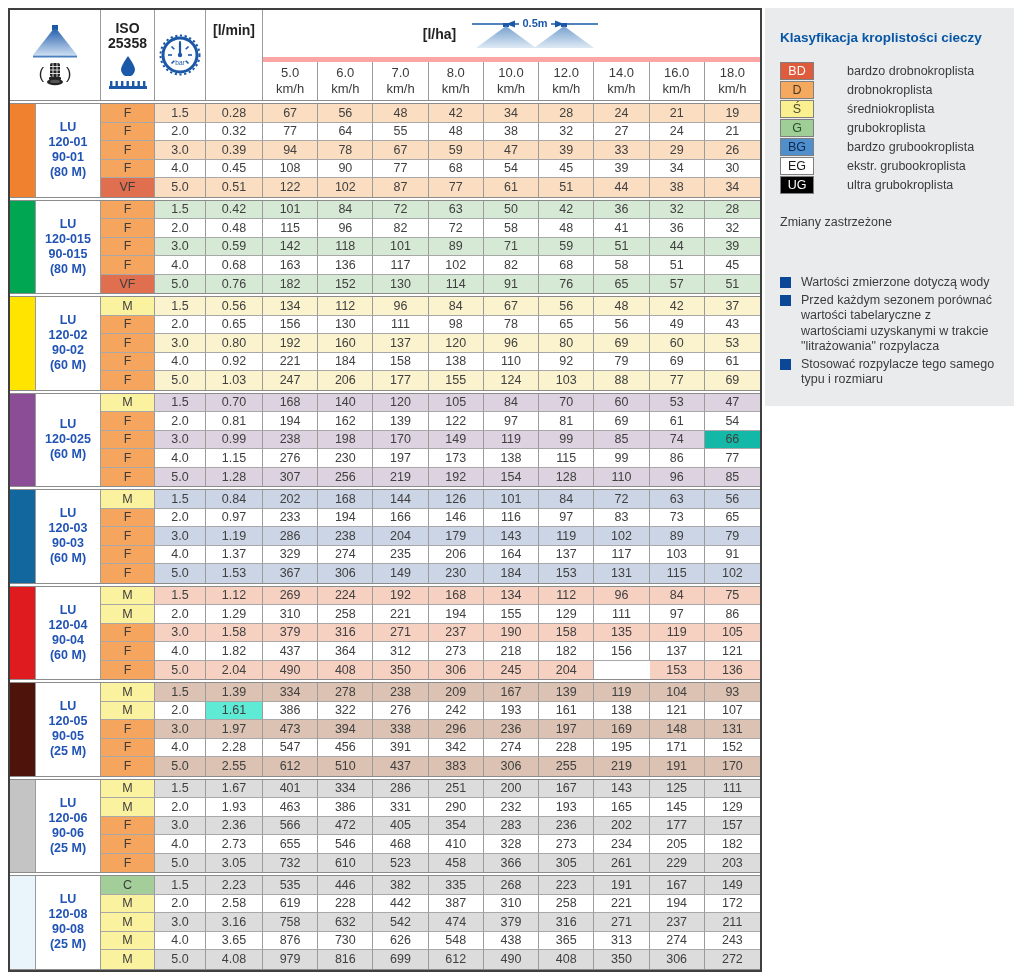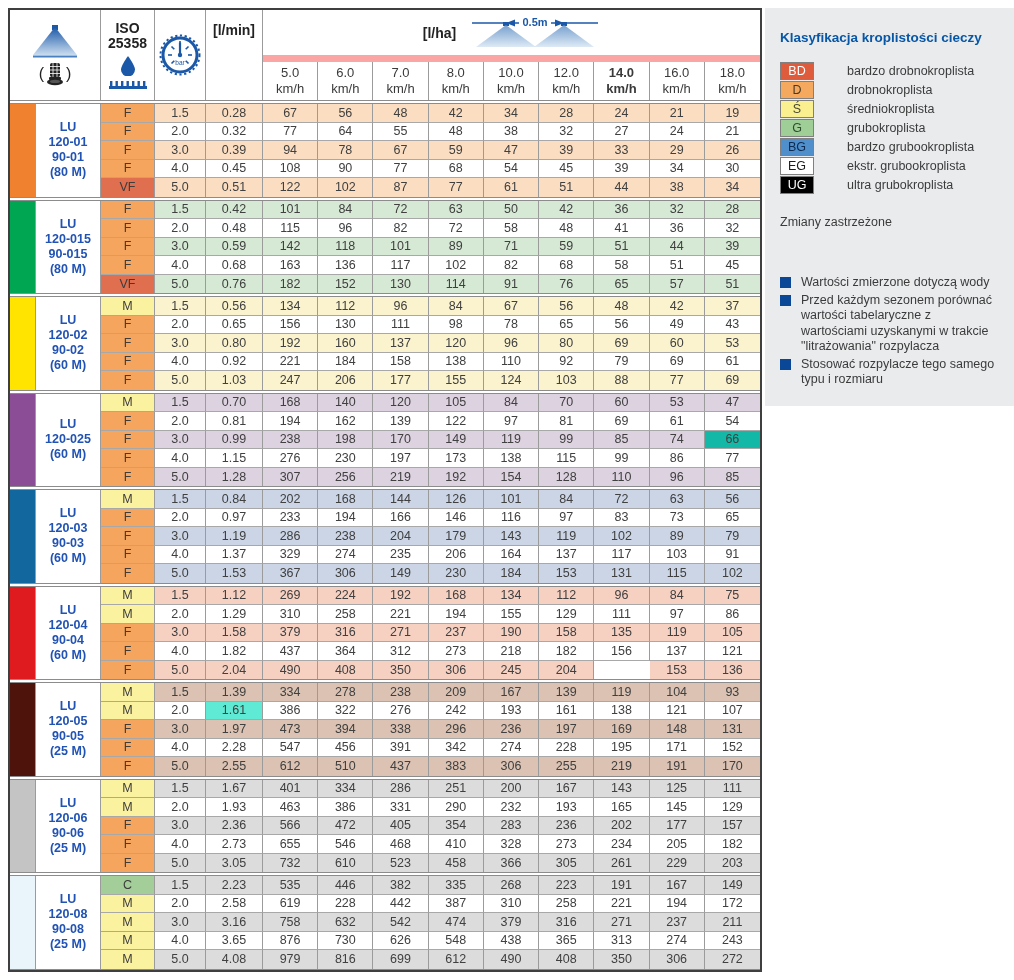--- a/index.html
+++ b/index.html
@@ -20,21 +20,21 @@
     border-bottom:1px solid #8c8c8c;background:#fff;
   }
   .h-cell{
     display:flex;align-items:center;justify-content:center;
     border-right:1px solid #9b9b9b;box-sizing:border-box;color:#222;
   }
   .h-nozzle{grid-column:1/3;grid-row:1/3;flex-direction:column;gap:3px;}
   .h-iso{grid-column:3;grid-row:1/3;flex-direction:column;gap:4px;font-weight:700;font-size:14px;line-height:15px;text-align:center;}
   .h-gauge{grid-column:4;grid-row:1/3;}
   .h-lmin{grid-column:5;grid-row:1/3;align-items:flex-start;padding-top:12px;font-weight:700;font-size:14px;}
-  .h-lha{grid-column:6/15;grid-row:1;border-right:none;border-bottom:7px solid #fca5a5;gap:14px;font-weight:700;font-size:14px;}
+  .h-lha{grid-column:6/15;grid-row:1;border-right:none;border-bottom:5px solid #fca5a5;gap:14px;font-weight:700;font-size:14px;}
   .speed{flex-direction:column;font-size:13px;line-height:16px;color:#3a3a3a;font-weight:400;}
   .lastcol{border-right:none !important;}
   .lastrow{border-bottom:none !important;}
   .body-parens{display:flex;align-items:center;gap:2px;font-size:16px;color:#222;}
   
   .group{
     display:grid;
     grid-template-columns:26px 65px 54px 51px 57px repeat(9,1fr);
     grid-template-rows:repeat(5,18.5px);
     border-top:1px solid #8c8c8c;border-bottom:1px solid #8c8c8c;
@@ -188,21 +188,21 @@
         <div>km/h</div>
       </div>
       <div class="h-cell speed" style="grid-area: 2 / 10;">
         <div>10.0</div>
         <div>km/h</div>
       </div>
       <div class="h-cell speed" style="grid-area: 2 / 11;">
         <div>12.0</div>
         <div>km/h</div>
       </div>
-      <div class="h-cell speed" style="grid-area: 2 / 12; font-weight: bold;">
+      <div class="h-cell speed" style="grid-area: 2 / 12;">
         <div>14.0</div>
         <div>km/h</div>
       </div>
       <div class="h-cell speed" style="grid-area: 2 / 13;">
         <div>16.0</div>
         <div>km/h</div>
       </div>
       <div class="h-cell speed lastcol" style="grid-area: 2 / 14;">
         <div>18.0</div>
         <div>km/h</div>

